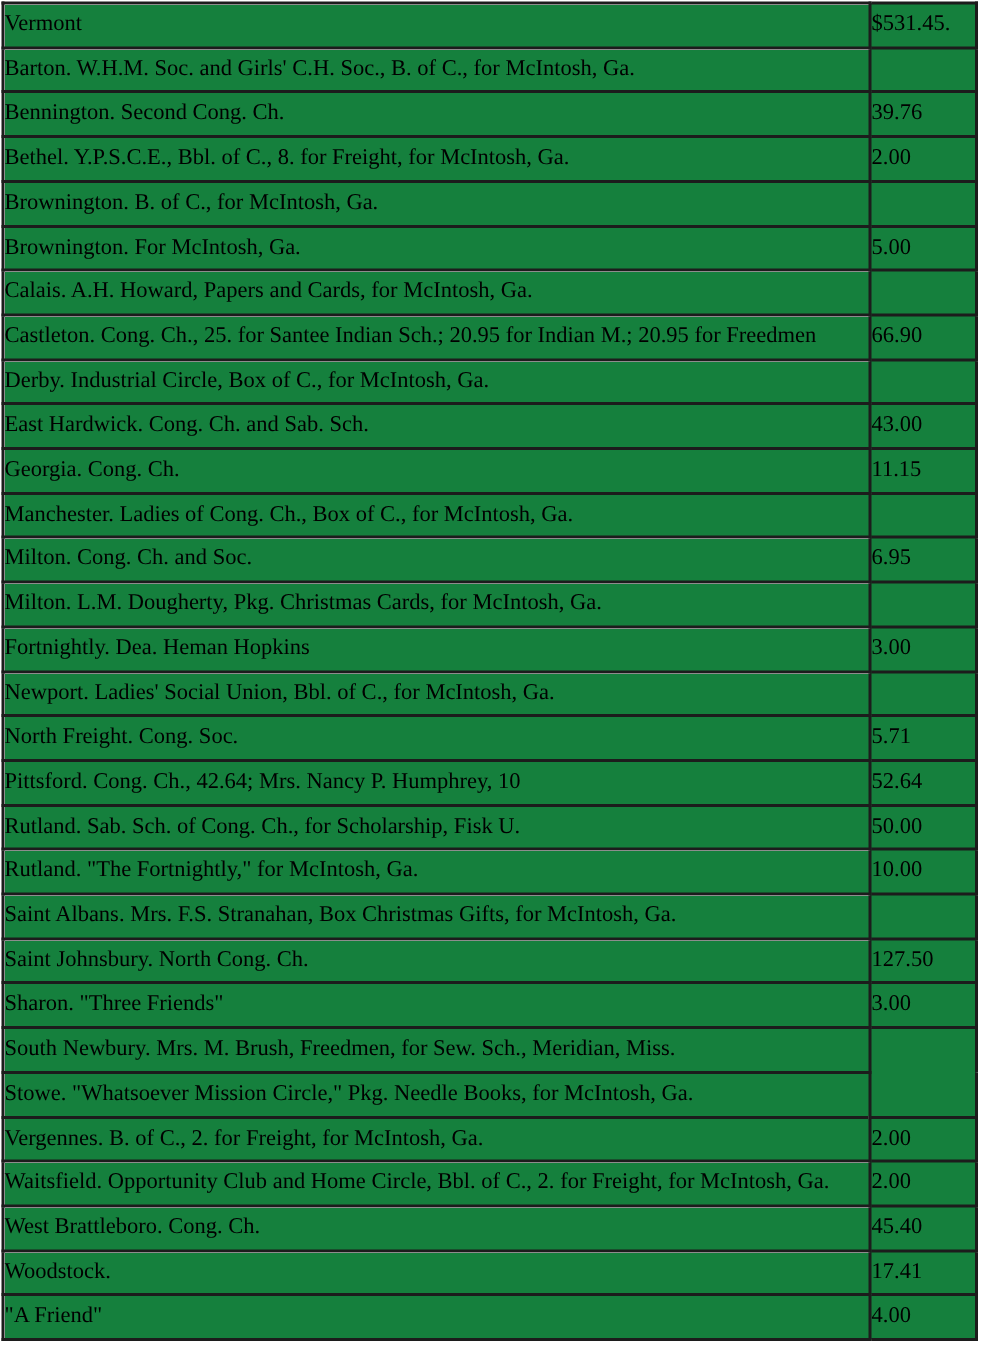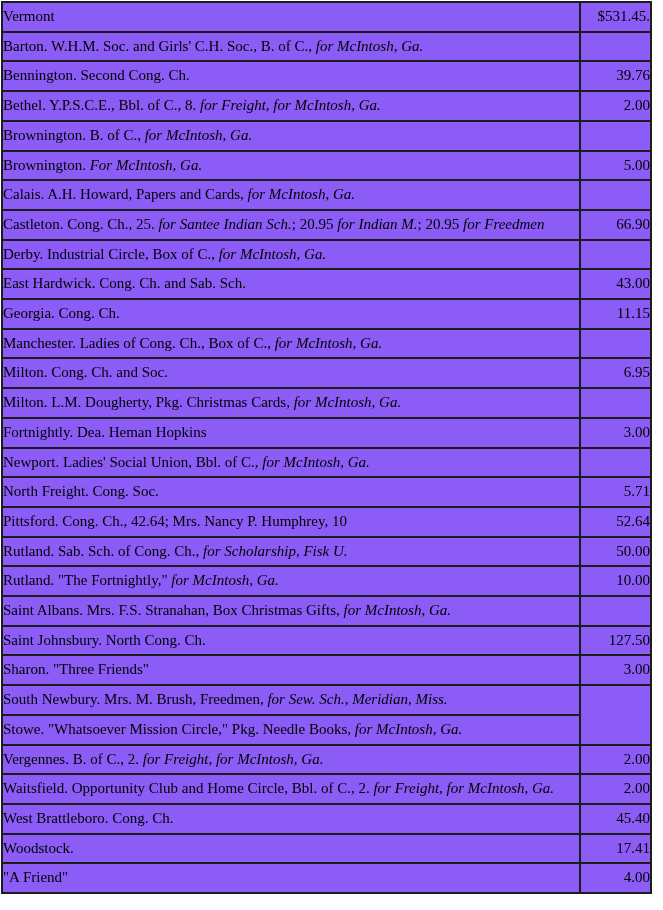--- a/index.html
+++ b/index.html
@@ -25,40 +25,38 @@
     margin: 1px 0 0 1px;
     width: 645px;
   }
   table.ledger td {
     border: 2px solid #1c1c1c;
     height: 27.7px;
     line-height: 27.7px;
     font-size: 15px;
     padding: 0;
     vertical-align: middle;
-    background: #8b5cf6;
+    background: #15803d;
     margin-top: 16px;
   }
   td.desc {
     width: 576px;
     padding-left: 7px;
     padding-right: 4px;
     text-align: left;
     white-space: nowrap;
     overflow: hidden;
   }
   td.amt {
     width: 69px;
     padding-right: 6px;
     padding-left: 2px;
-    text-align: right;
     white-space: nowrap;
   }
   span.it {
-    font-style: italic;
   }
 </style>
 </head>
 <body>
 
 <div class="page">
   <table class="ledger">
     <tbody>
         <tr>
           <td class="desc"><span class="">Vermont</span></td>

